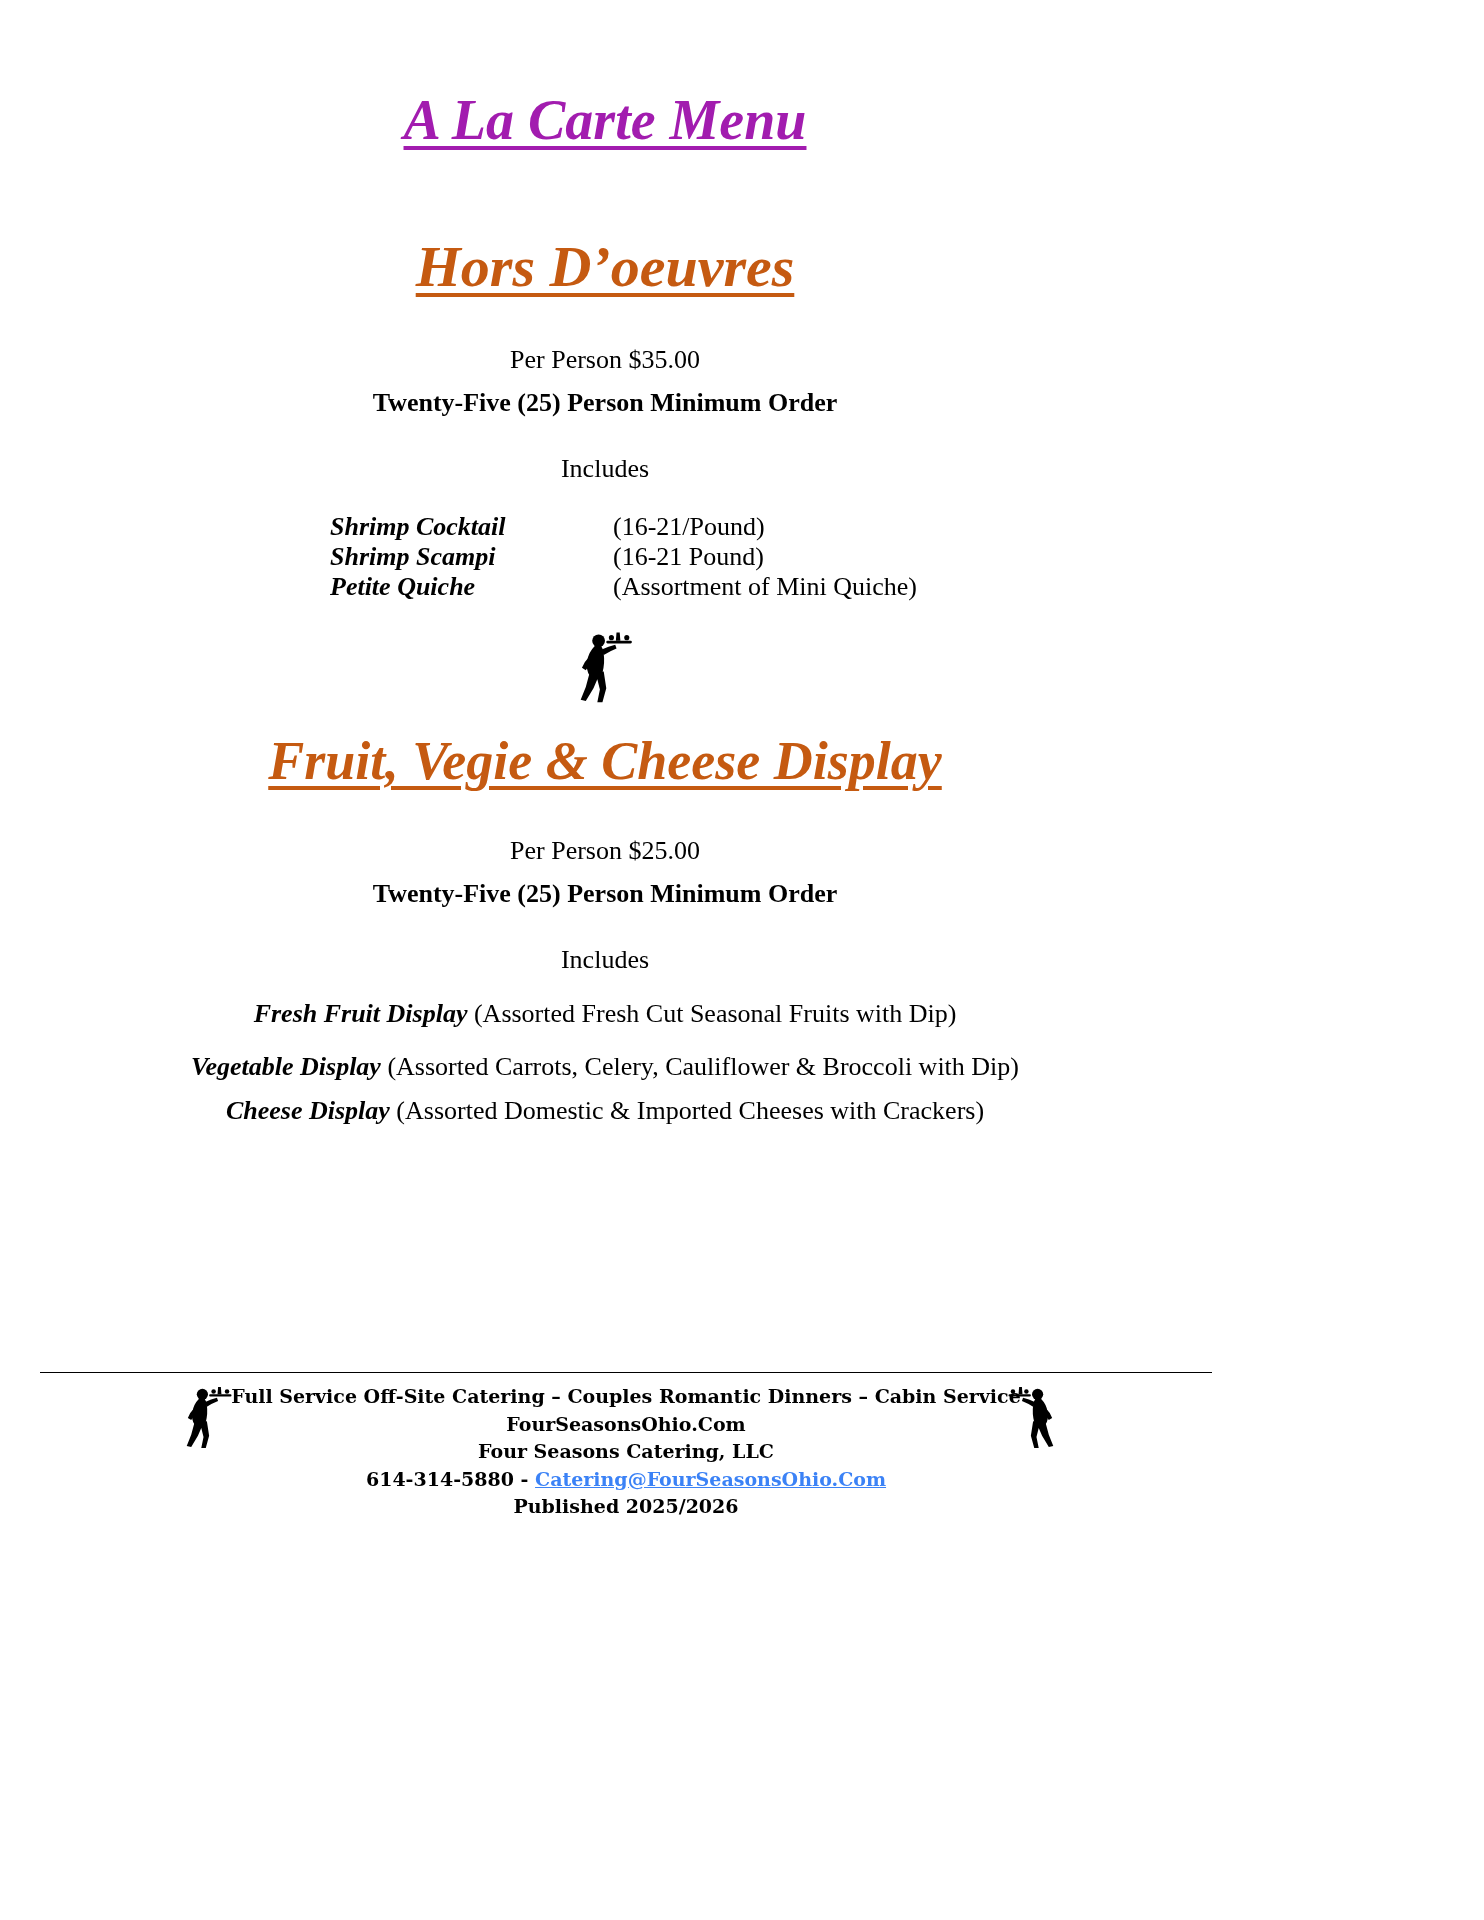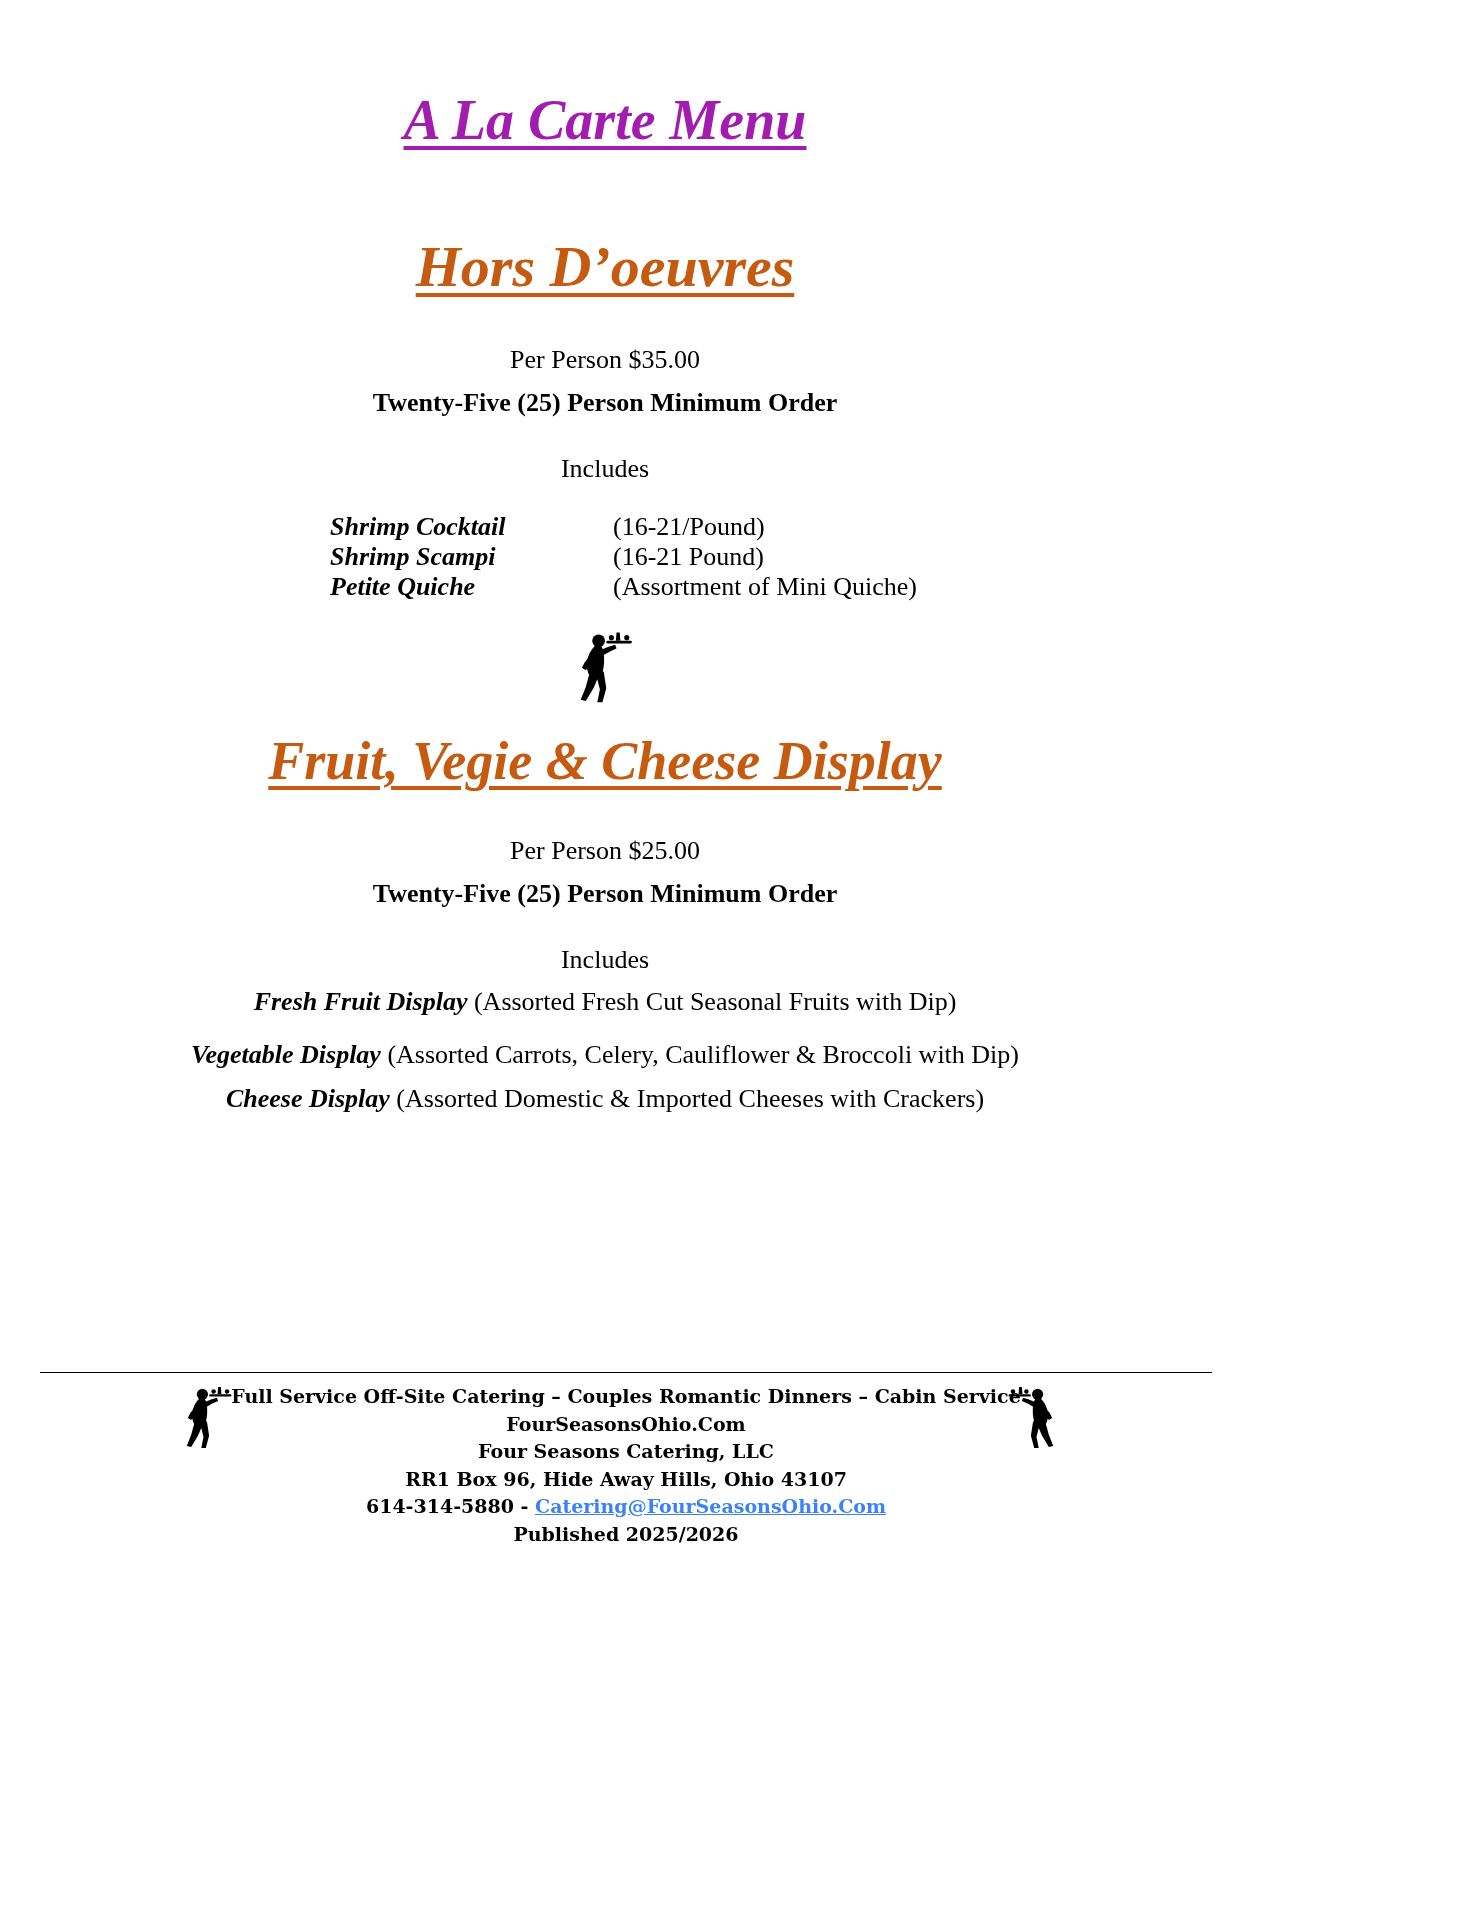--- a/index.html
+++ b/index.html
@@ -32,21 +32,21 @@
   .fruit-heading { margin-top:16px; font-size:54px; }
   .price { margin-top:44px; font-size:26px; }
   .minimum { margin-top:13px; font-size:26px; font-weight:bold; }
   .includes { margin-top:36px; font-size:26px; }
   .items { margin-top:28px; margin-left:290px; text-align:left; }
   .item-row { display:flex; font-size:26px; line-height:30px; }
   .item-name { width:283px; font-weight:bold; font-style:italic; }
   .item-desc { font-weight:normal; }
   .waiter-center { margin-top:26px; }
   .display-line { font-size:26px; line-height:30px; }
-  .dl-1 { margin-top:12px; }
+  .dl-1 { margin-top:24px; }
   .dl-2 { margin-top:23px; }
   .dl-3 { margin-top:14px; }
   .display-name { font-weight:bold; font-style:italic; }
   .footer {
     position:absolute; left:40px; top:1372px;
     width:1172px;
     border-top:1.5px solid #000;
     padding-top:10px;
     font-family:"DejaVu Serif", serif;
   }
@@ -142,19 +142,18 @@
           <path d="M44 30 Q56 24 66 22 L68 28 Q58 32 48 38 Z"></path>
           <path d="M26 40 Q18 48 14 58 L20 62 Q26 52 32 46 Z"></path>
           <path d="M26 66 L20 88 L12 108 L20 110 L32 90 L38 76 L42 92 L38 112 L46 112 L52 90 L48 64 Z"></path>
         </g>
       </svg>
     </span>
     <div class="footer-text">
       <p>Full Service Off-Site Catering – Couples Romantic Dinners – Cabin Service</p>
       <p>FourSeasonsOhio.Com</p>
       <p>Four Seasons Catering, LLC</p>
-      <p>RR1 Box 96, Hide Away Hills, Ohio 43107</p>
       <p><span>614-314-5880 - </span><a href="#" class="email-link">Catering@FourSeasonsOhio.Com</a></p>
       <p>Published 2025/2026</p>
     </div>
   </footer>
 
 </div>
 
 </body></html>

